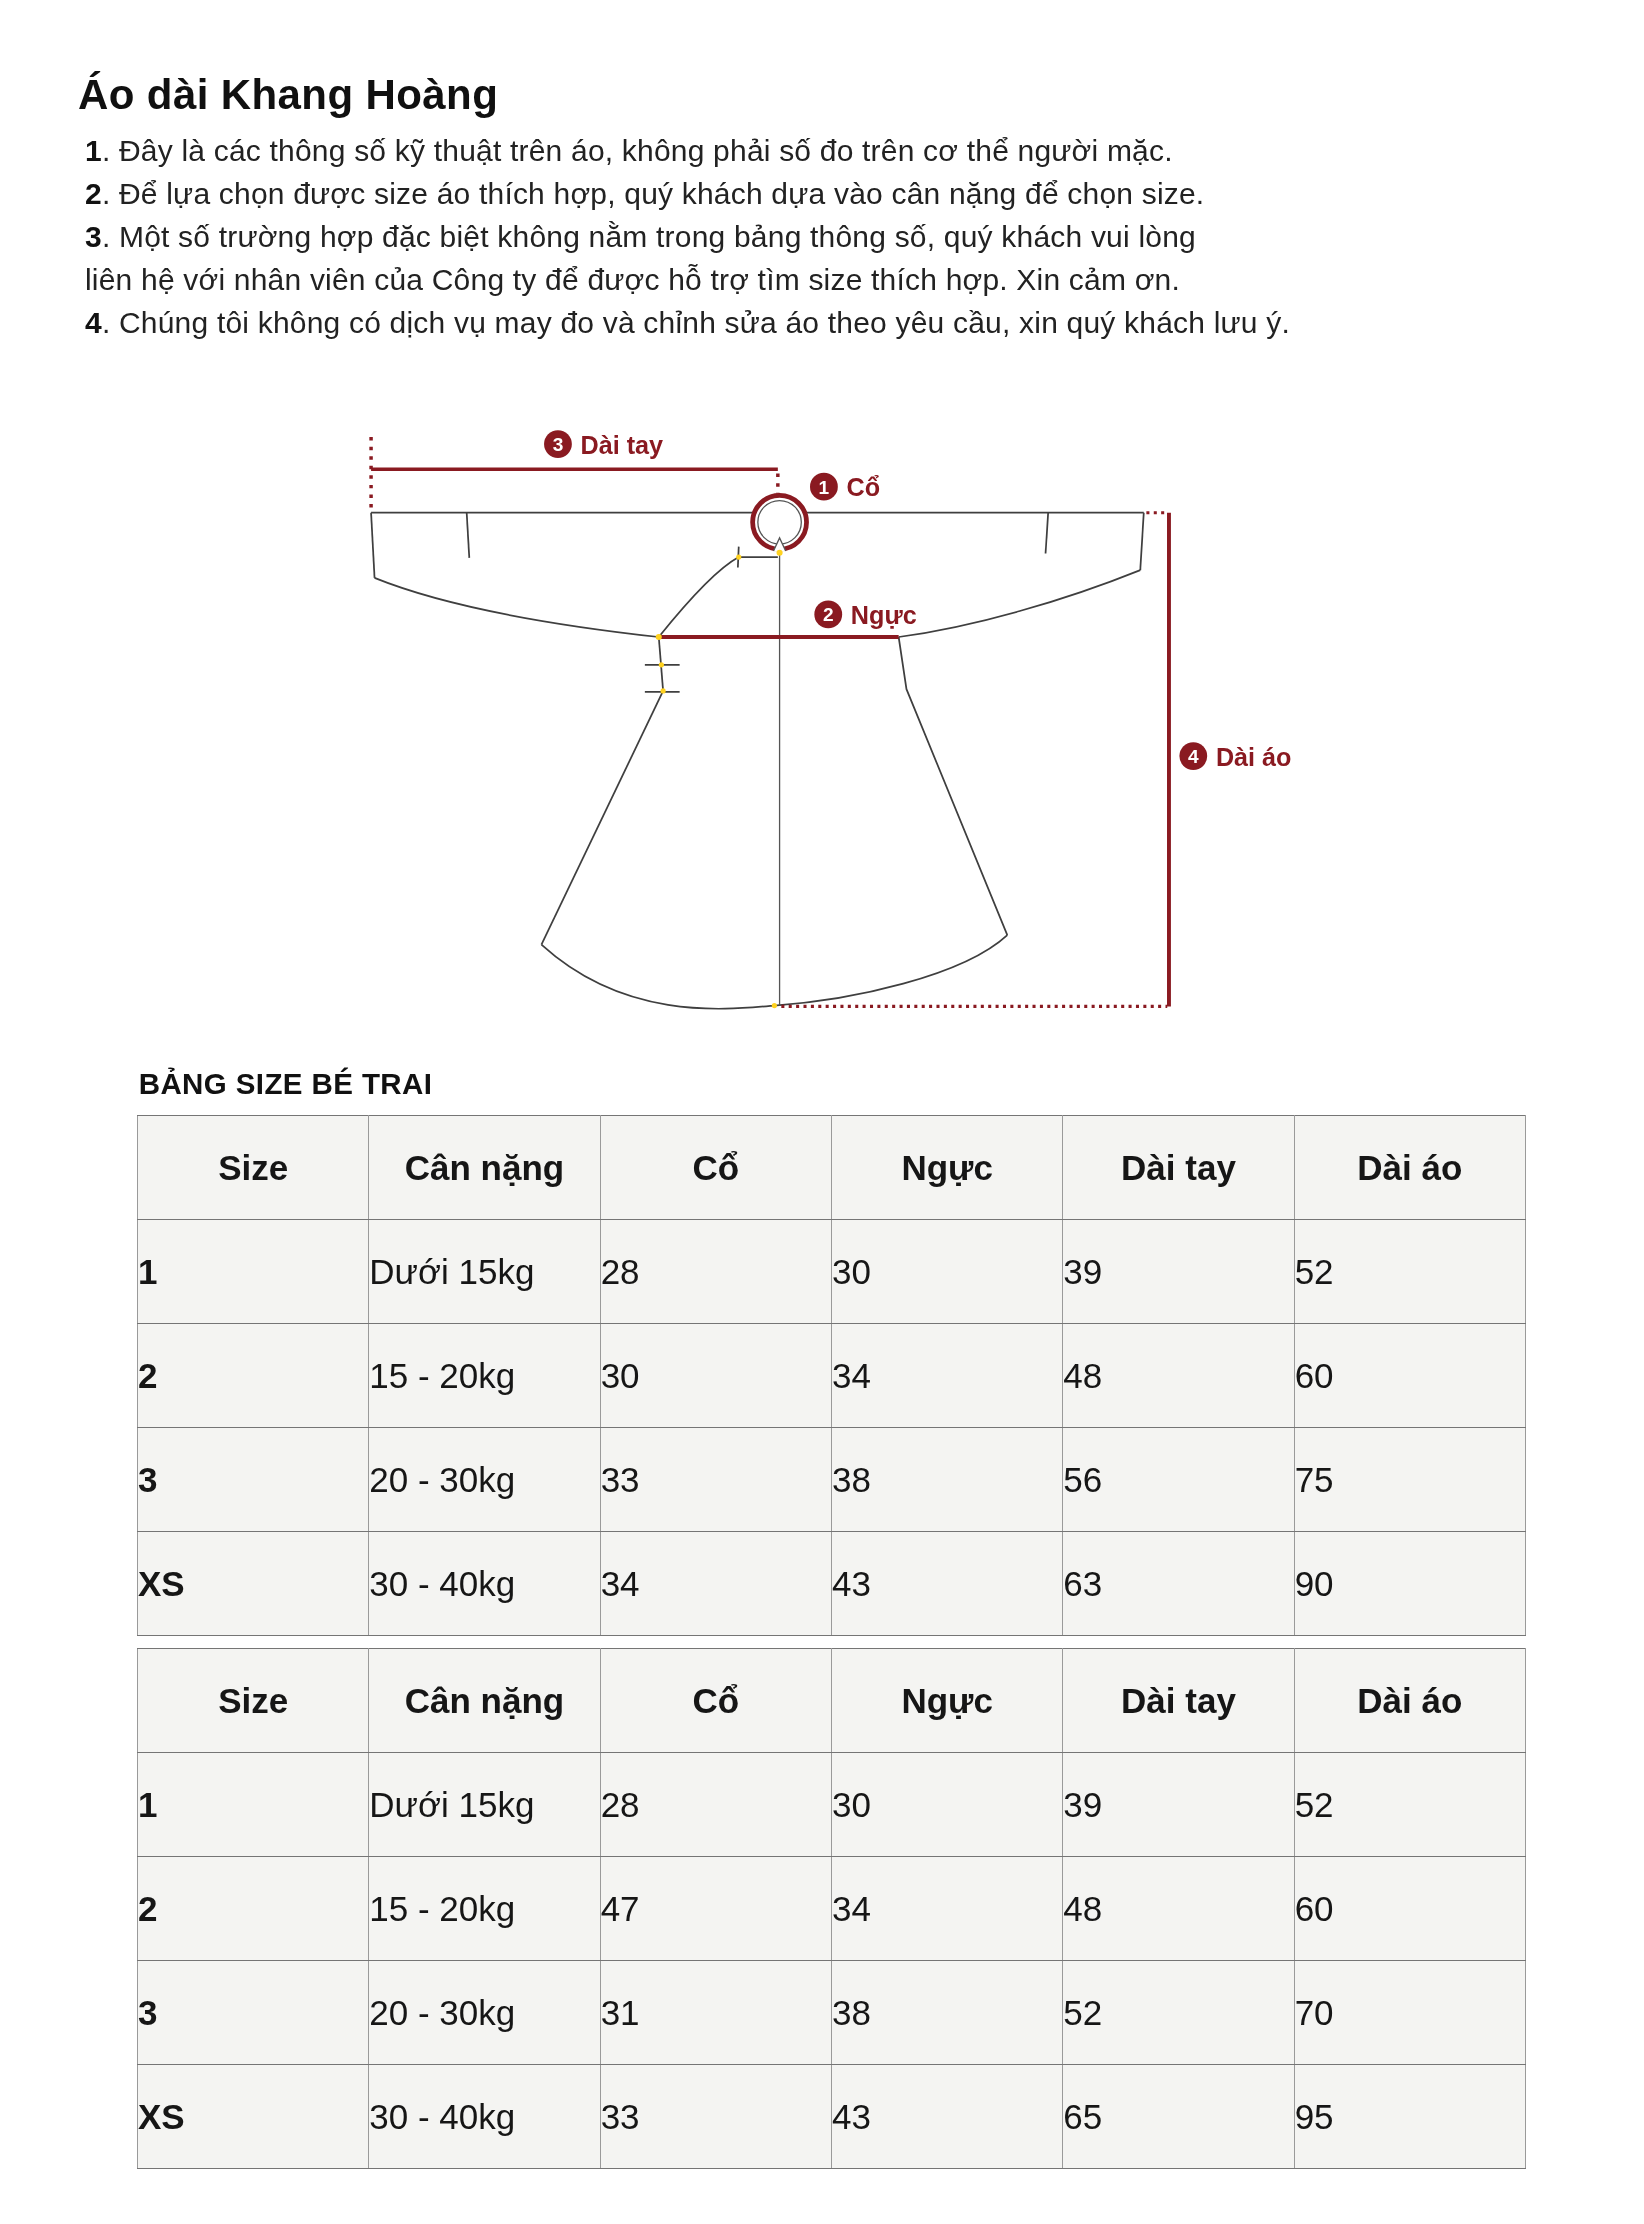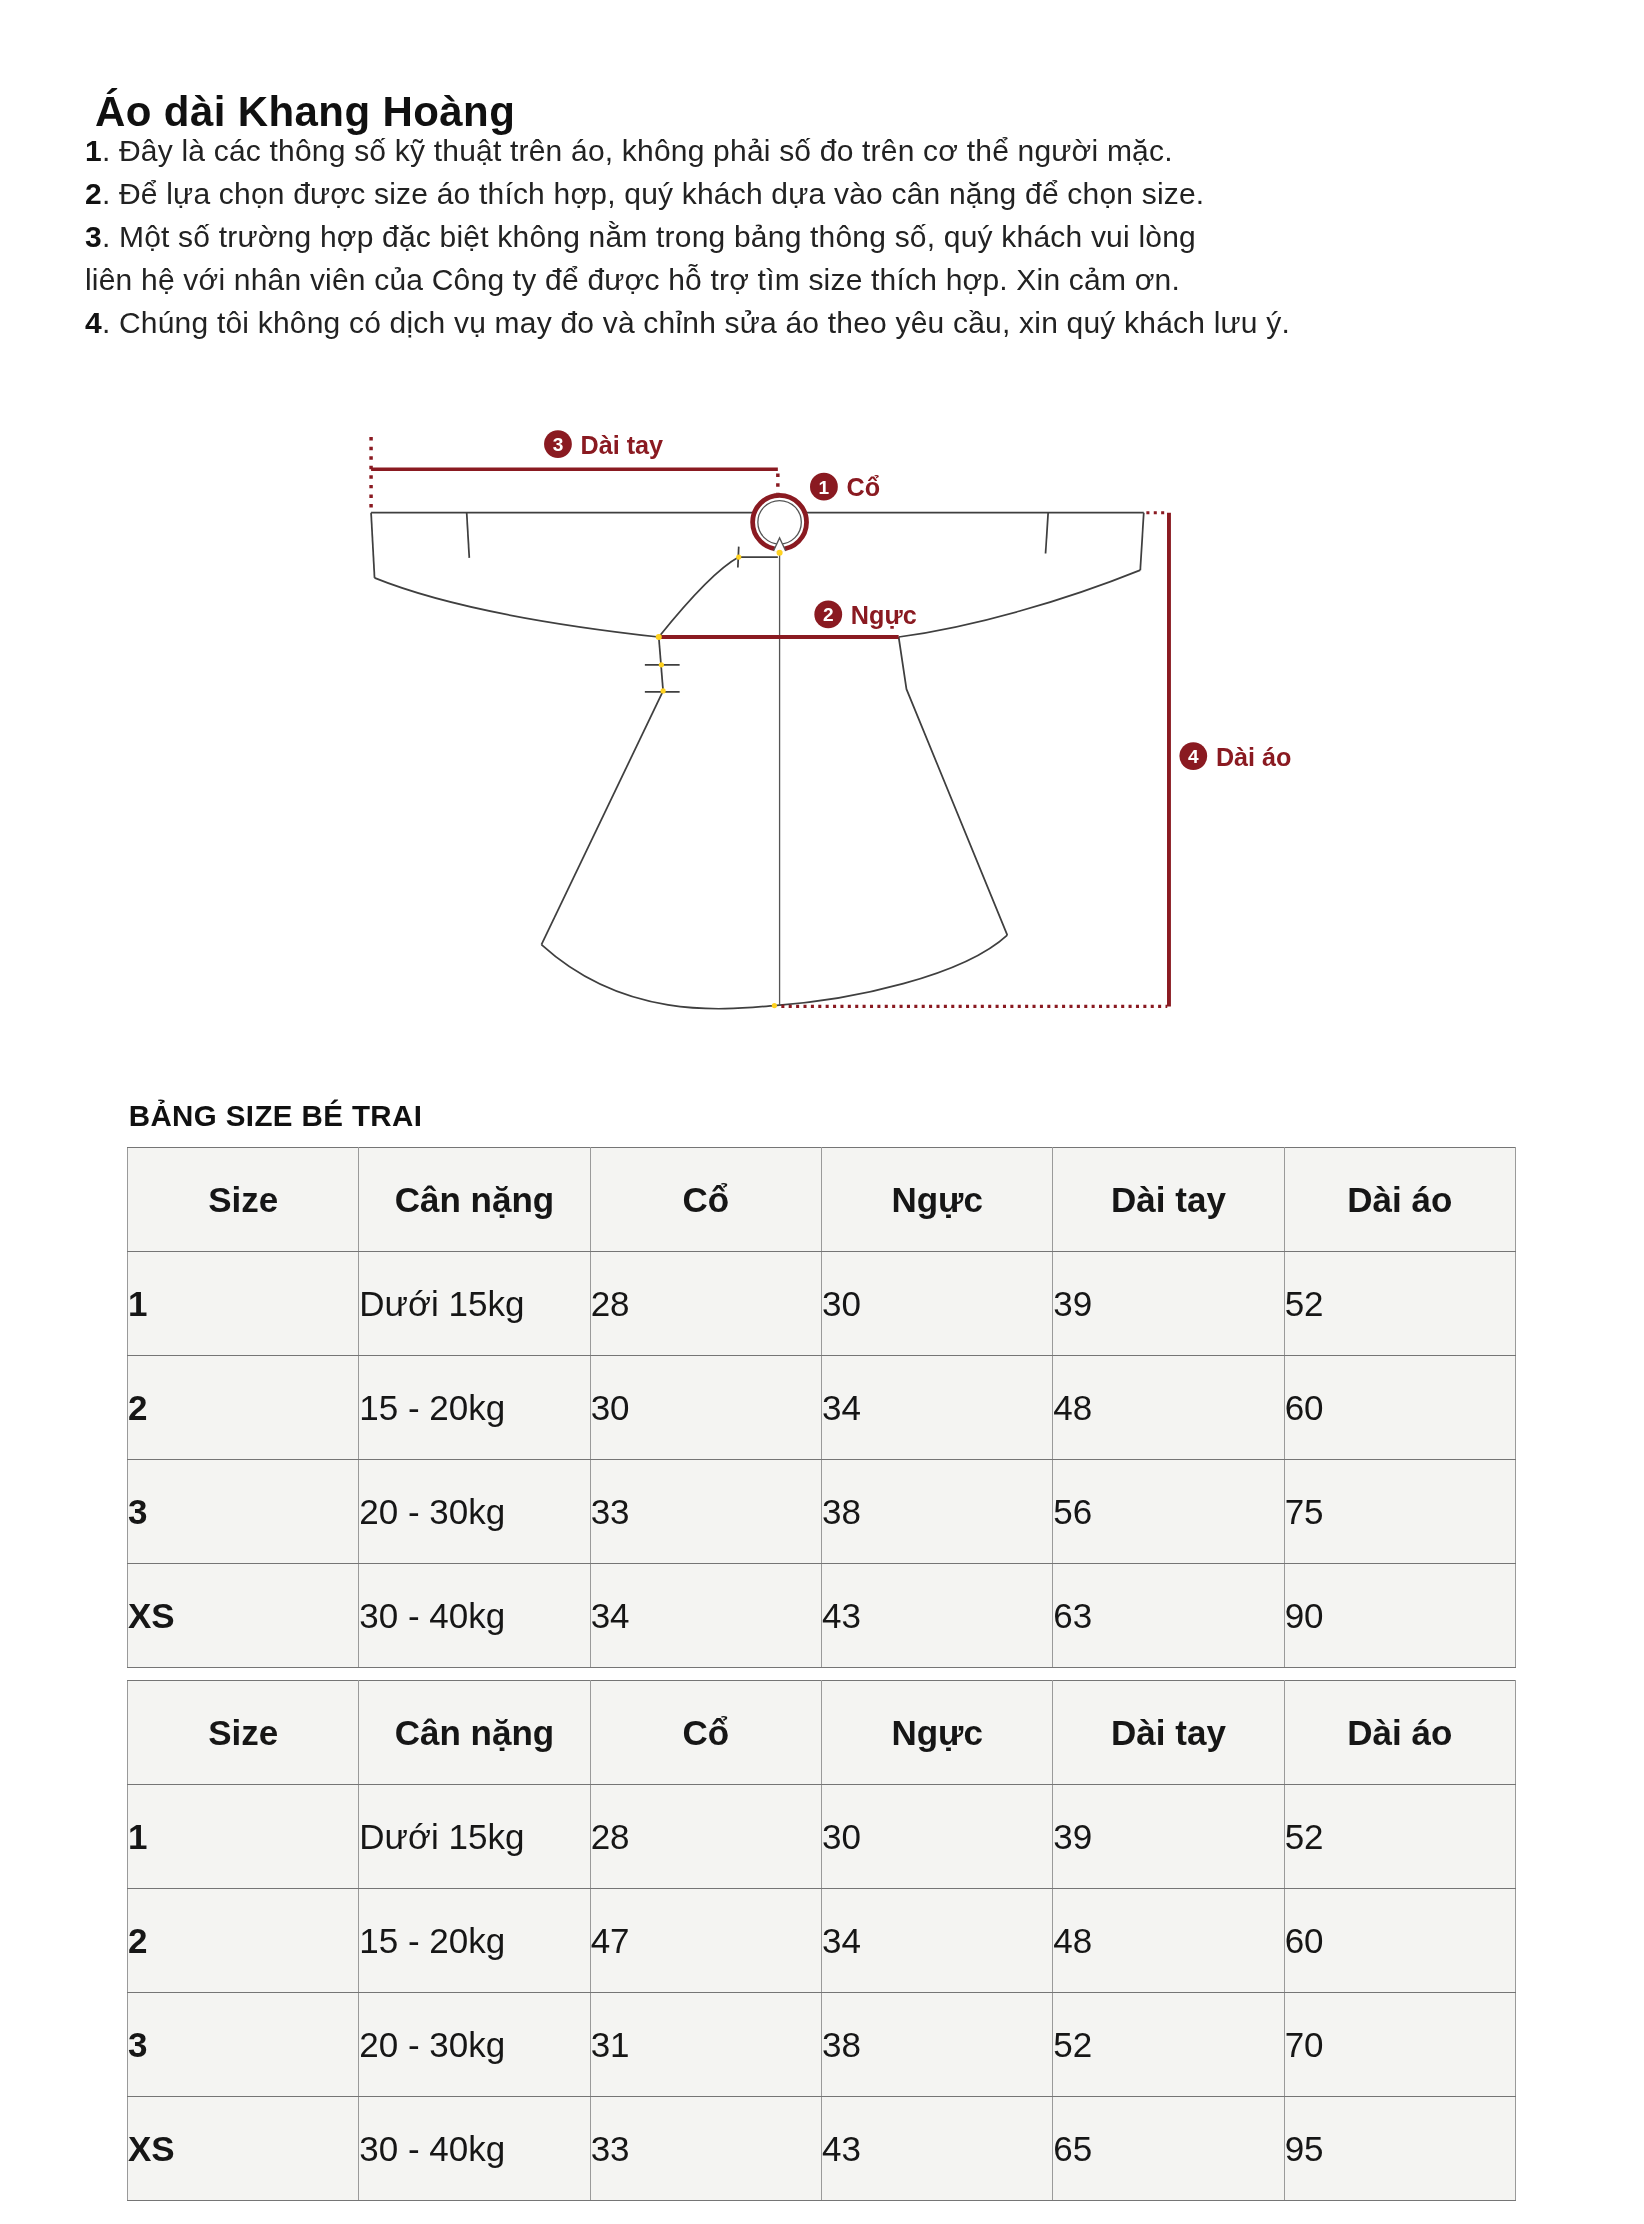--- a/index.html
+++ b/index.html
@@ -1,28 +1,28 @@
 <!DOCTYPE html>
 <html style="font-size:14px"><head>
 <meta charset="utf-8">
 <style>
   html,body{margin:0;padding:0;background:#ffffff;}
   .page{position:relative;width:1644px;height:2225px;background:#ffffff;overflow:hidden;
         font-family:"Liberation Sans","DejaVu Sans",sans-serif;color:#1a1a1a;}
-  .title{position:absolute;left:78px;top:71px;margin:17px;font-size:42px;font-weight:700;
+  .title{position:absolute;left:78px;top:71px;margin:0;font-size:42px;font-weight:700;
          letter-spacing:0.4px;color:#101010;}
   .notes{position:absolute;left:85px;top:129px;font-size:30px;line-height:43px;
          color:#222;letter-spacing:0.2px;white-space:nowrap;}
   .note-line .num{font-weight:700;color:#111;}
   .diagram{position:absolute;left:252px;top:430px;}
   .badge-num{font-family:"Liberation Sans","DejaVu Sans",sans-serif;font-size:22px;
              font-weight:700;fill:#ffffff;text-anchor:middle;}
   .diagram-label{font-family:"Liberation Sans","DejaVu Sans",sans-serif;font-size:29px;
                  font-weight:700;fill:#8a1a21;}
-  .section{position:absolute;left:127px;width:1390px;margin-top:32px;}
+  .section{position:absolute;left:137px;width:1390px;}
   .section-boys{top:1067px;}
   .section-girls{top:1648px;}
   .section-title{font-size:29.5px;font-weight:700;letter-spacing:0.4px;color:#111;
                  margin:0 0 14px 1.7px;}
   table.size-table{border-collapse:collapse;width:1389px;table-layout:fixed;}
   .size-table th,.size-table td{height:103px;vertical-align:middle;
       background:#f4f4f2;border-left:1.7px solid #9a9a9a;border-right:1.7px solid #9a9a9a;
       border-top:1.7px solid #757575;border-bottom:1.7px solid #757575;
       font-size:35px;color:#161616;padding:0;}
   .size-table th{font-weight:700;}

